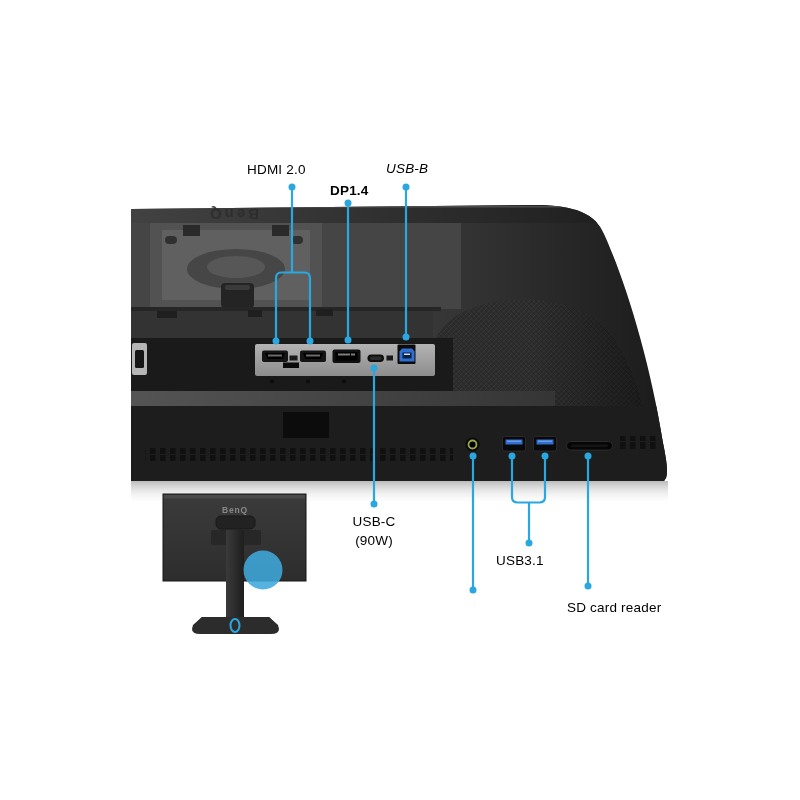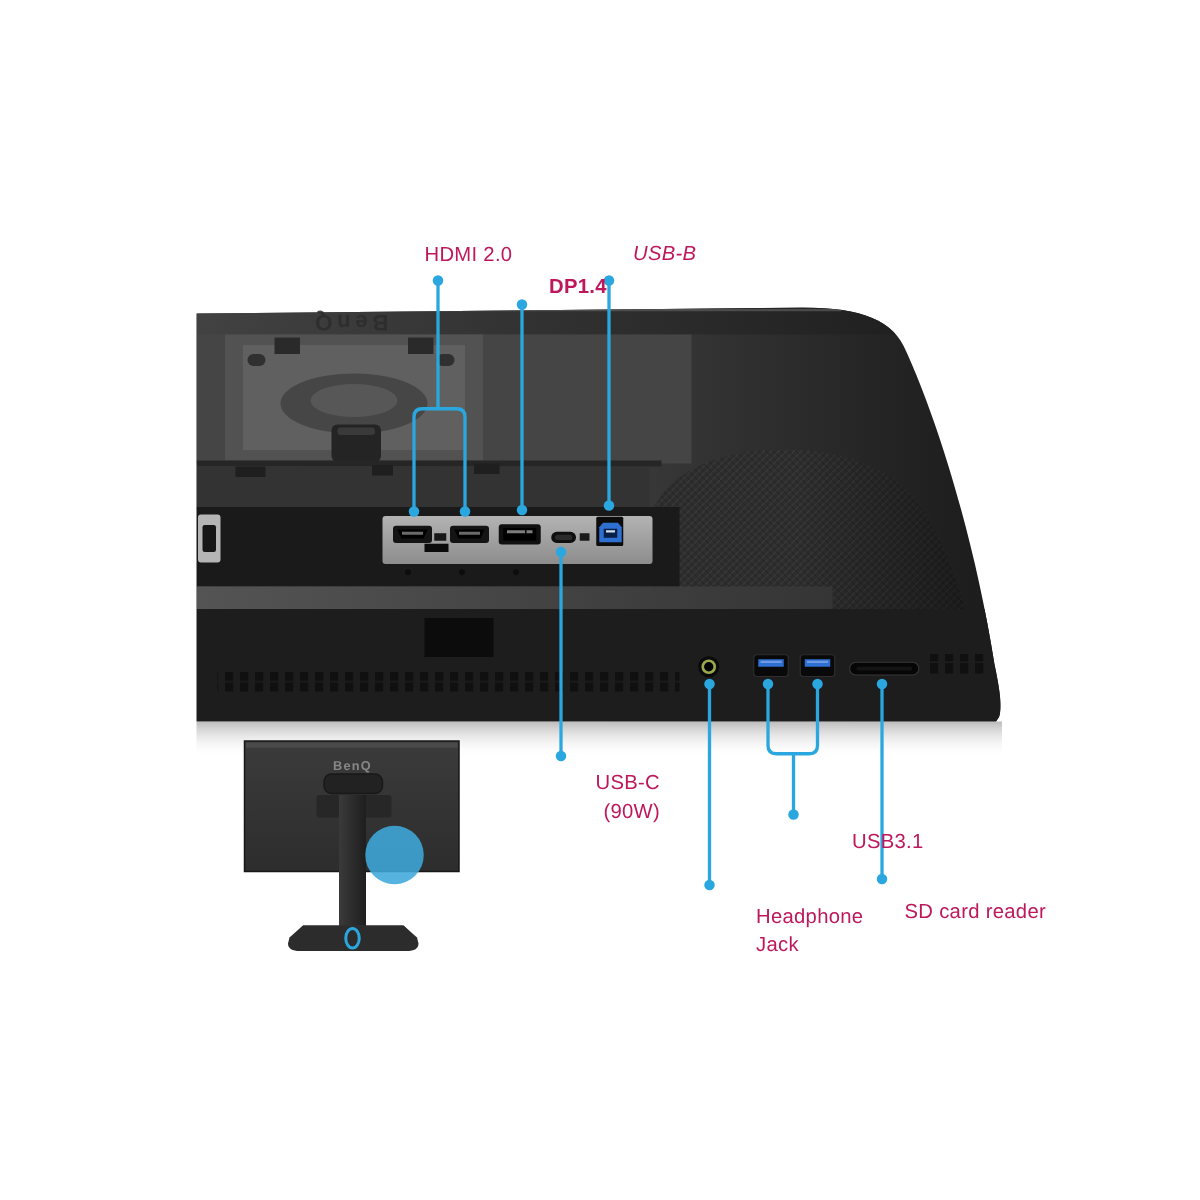--- a/index.html
+++ b/index.html
@@ -1,21 +1,21 @@
 <!DOCTYPE html>
 <html><head>
 <meta charset="utf-8">
 <style>
   html,body{margin:0;padding:0;background:#ffffff;}
   .stage{position:relative;width:800px;height:800px;background:#ffffff;overflow:hidden;
          font-family:"Liberation Sans", sans-serif;}
   .stage svg{position:absolute;left:0;top:0;}
-  .callout-label{position:absolute;color:#be185d;font-size:13.5px;letter-spacing:.2px;
-                 line-height:19px;white-space:nowrap;margin-left:36px;}
-  .callout-label.center{text-align:right;}
+  .callout-label{position:absolute;color:#000000;font-size:13.5px;letter-spacing:.2px;
+                 line-height:19px;white-space:nowrap;}
+  .callout-label.center{text-align:center;}
   .logo-main{position:absolute;left:178px;top:206px;width:110px;text-align:center;
              transform:rotate(180deg);color:#2c2c2c;font-weight:bold;font-size:15px;
              letter-spacing:3px;opacity:.85;}
 </style>
 </head>
 <body>
 
 <div class="stage">
 
 <svg width="800" height="800" viewBox="0 0 800 800">
@@ -233,22 +233,18 @@
 
 <div class="callout-label" style="left:247px;top:160px;">HDMI 2.0</div>
 <div class="callout-label" style="left:330px;top:181px;font-weight:bold;">DP1.4</div>
 <div class="callout-label" style="left:386px;top:159px;font-style:italic;">USB-B</div>
 
 <div class="callout-label center" style="left:344px;top:512px;width:60px;">
   <div>USB-C</div>
   <div>(90W)</div>
 </div>
 
-<div class="callout-label" style="left:532px;top:551px;">USB3.1</div>
-
-<div class="callout-label" style="left:468px;top:601px;">
-  <div>Headphone</div>
-  <div>Jack</div>
+<div class="callout-label" style="left:496px;top:551px;">USB3.1</div>
+
+
+<div class="callout-label" style="left:567px;top:598px;text-align:center;">SD card reader</div>
+
 </div>
 
-<div class="callout-label" style="left:567px;top:598px;text-align:center;">SD card reader</div>
-
-</div>
-
 </body></html>

